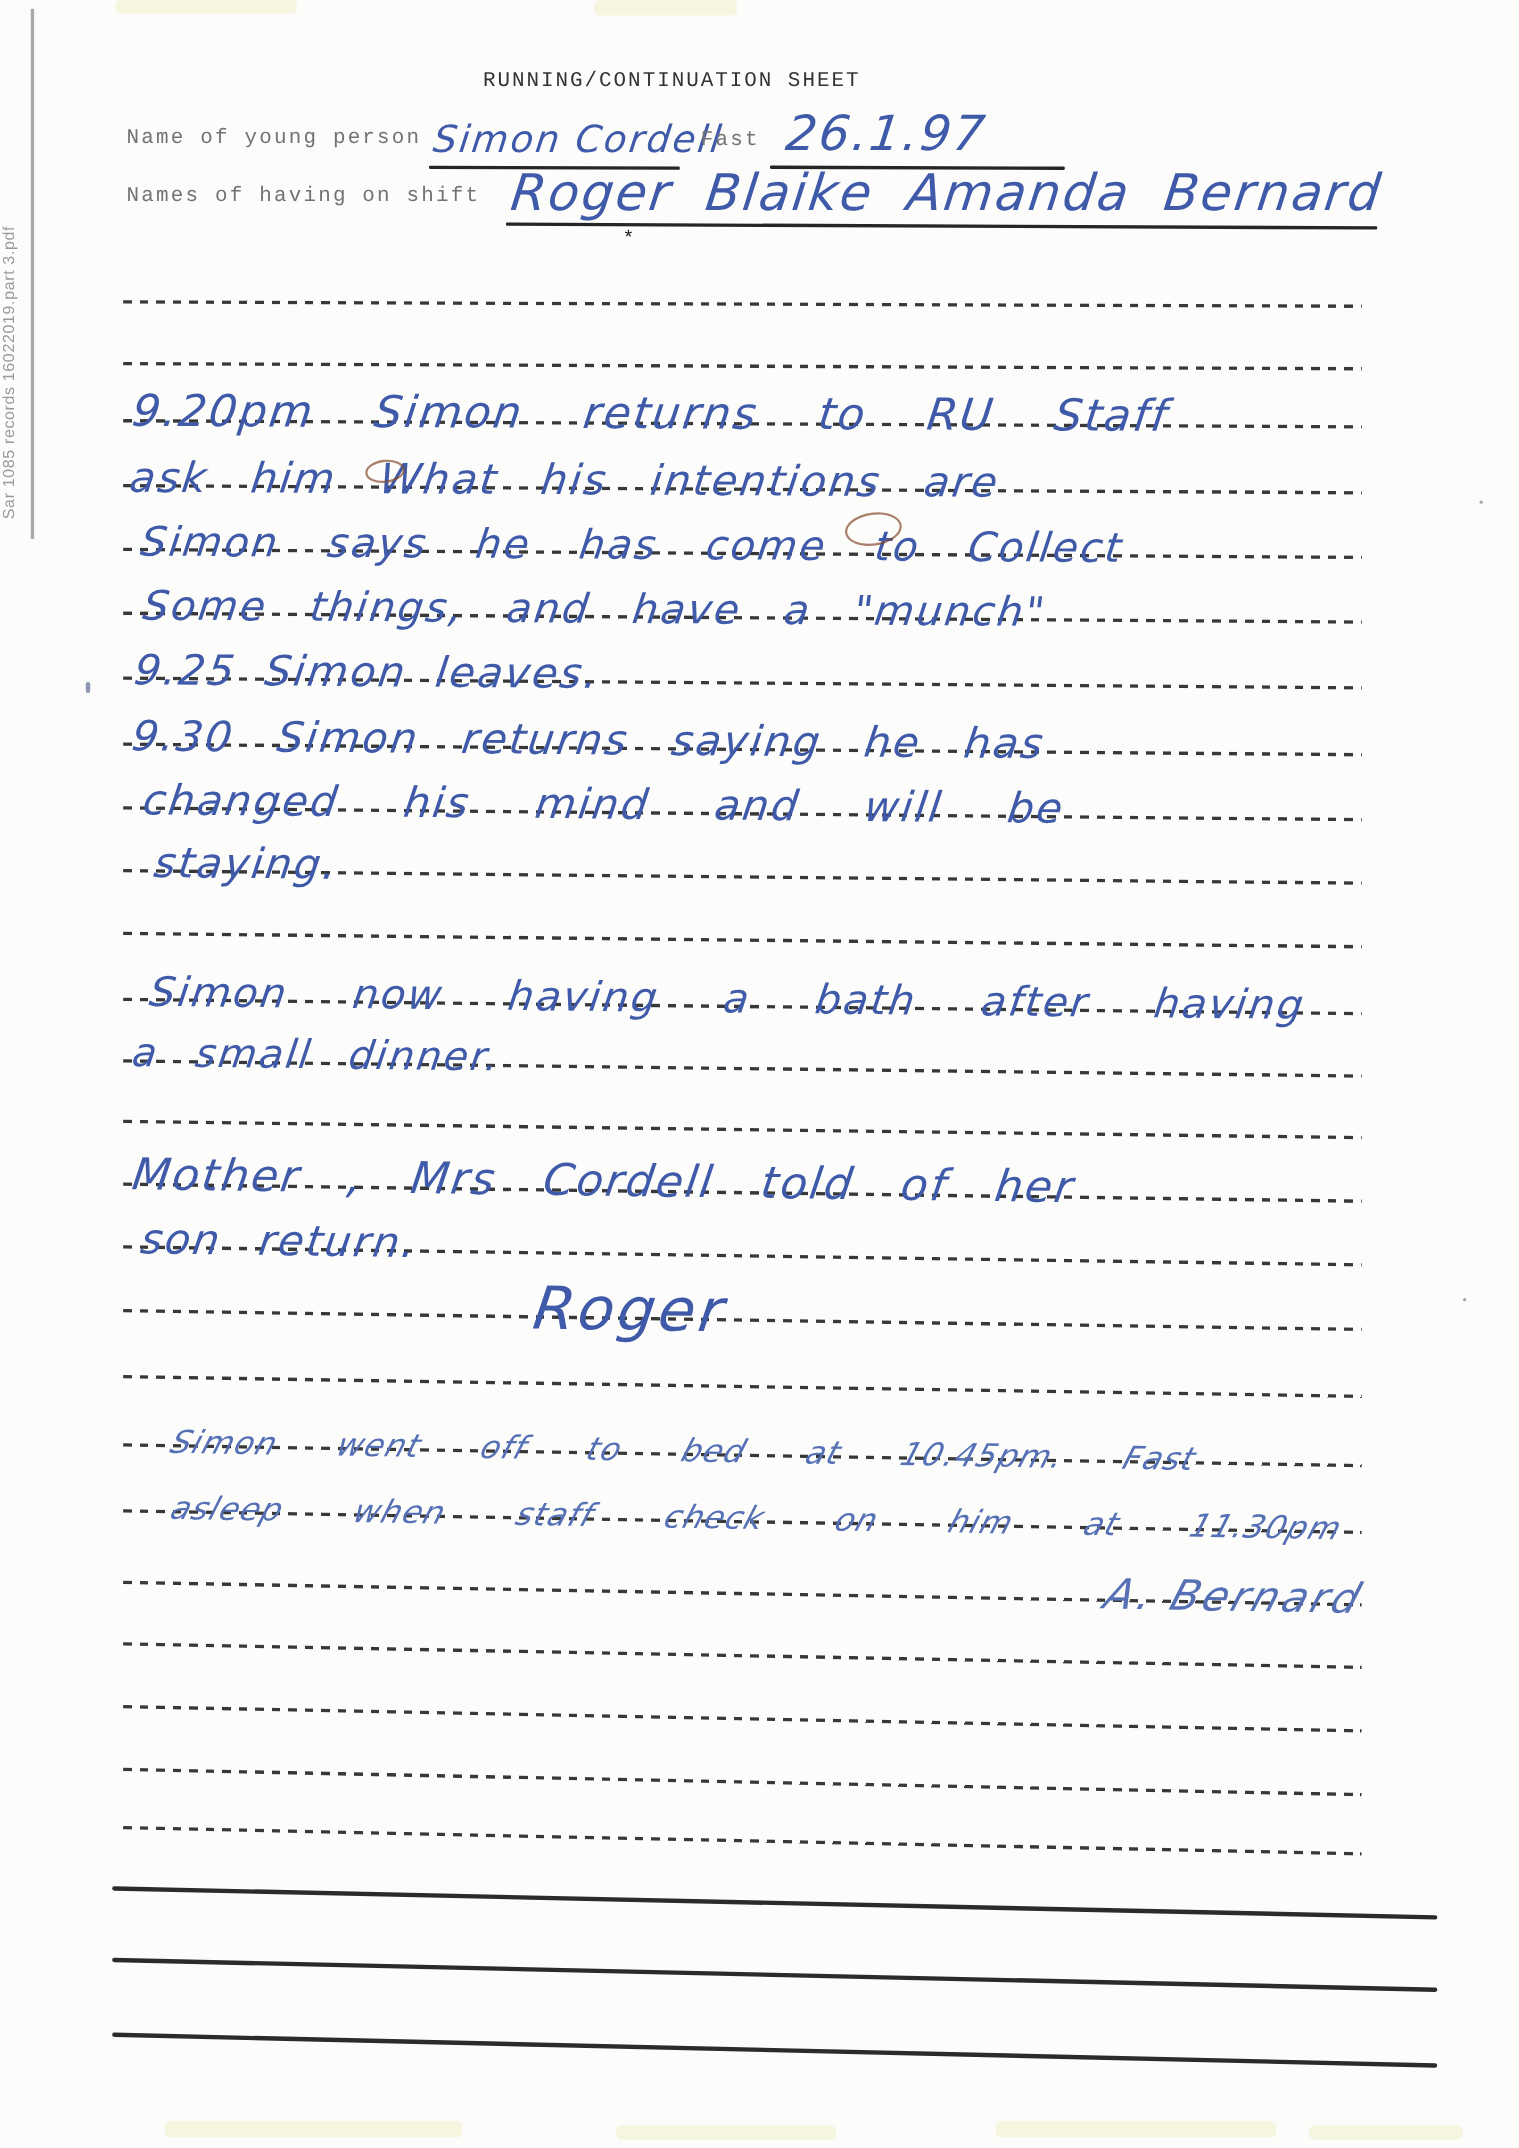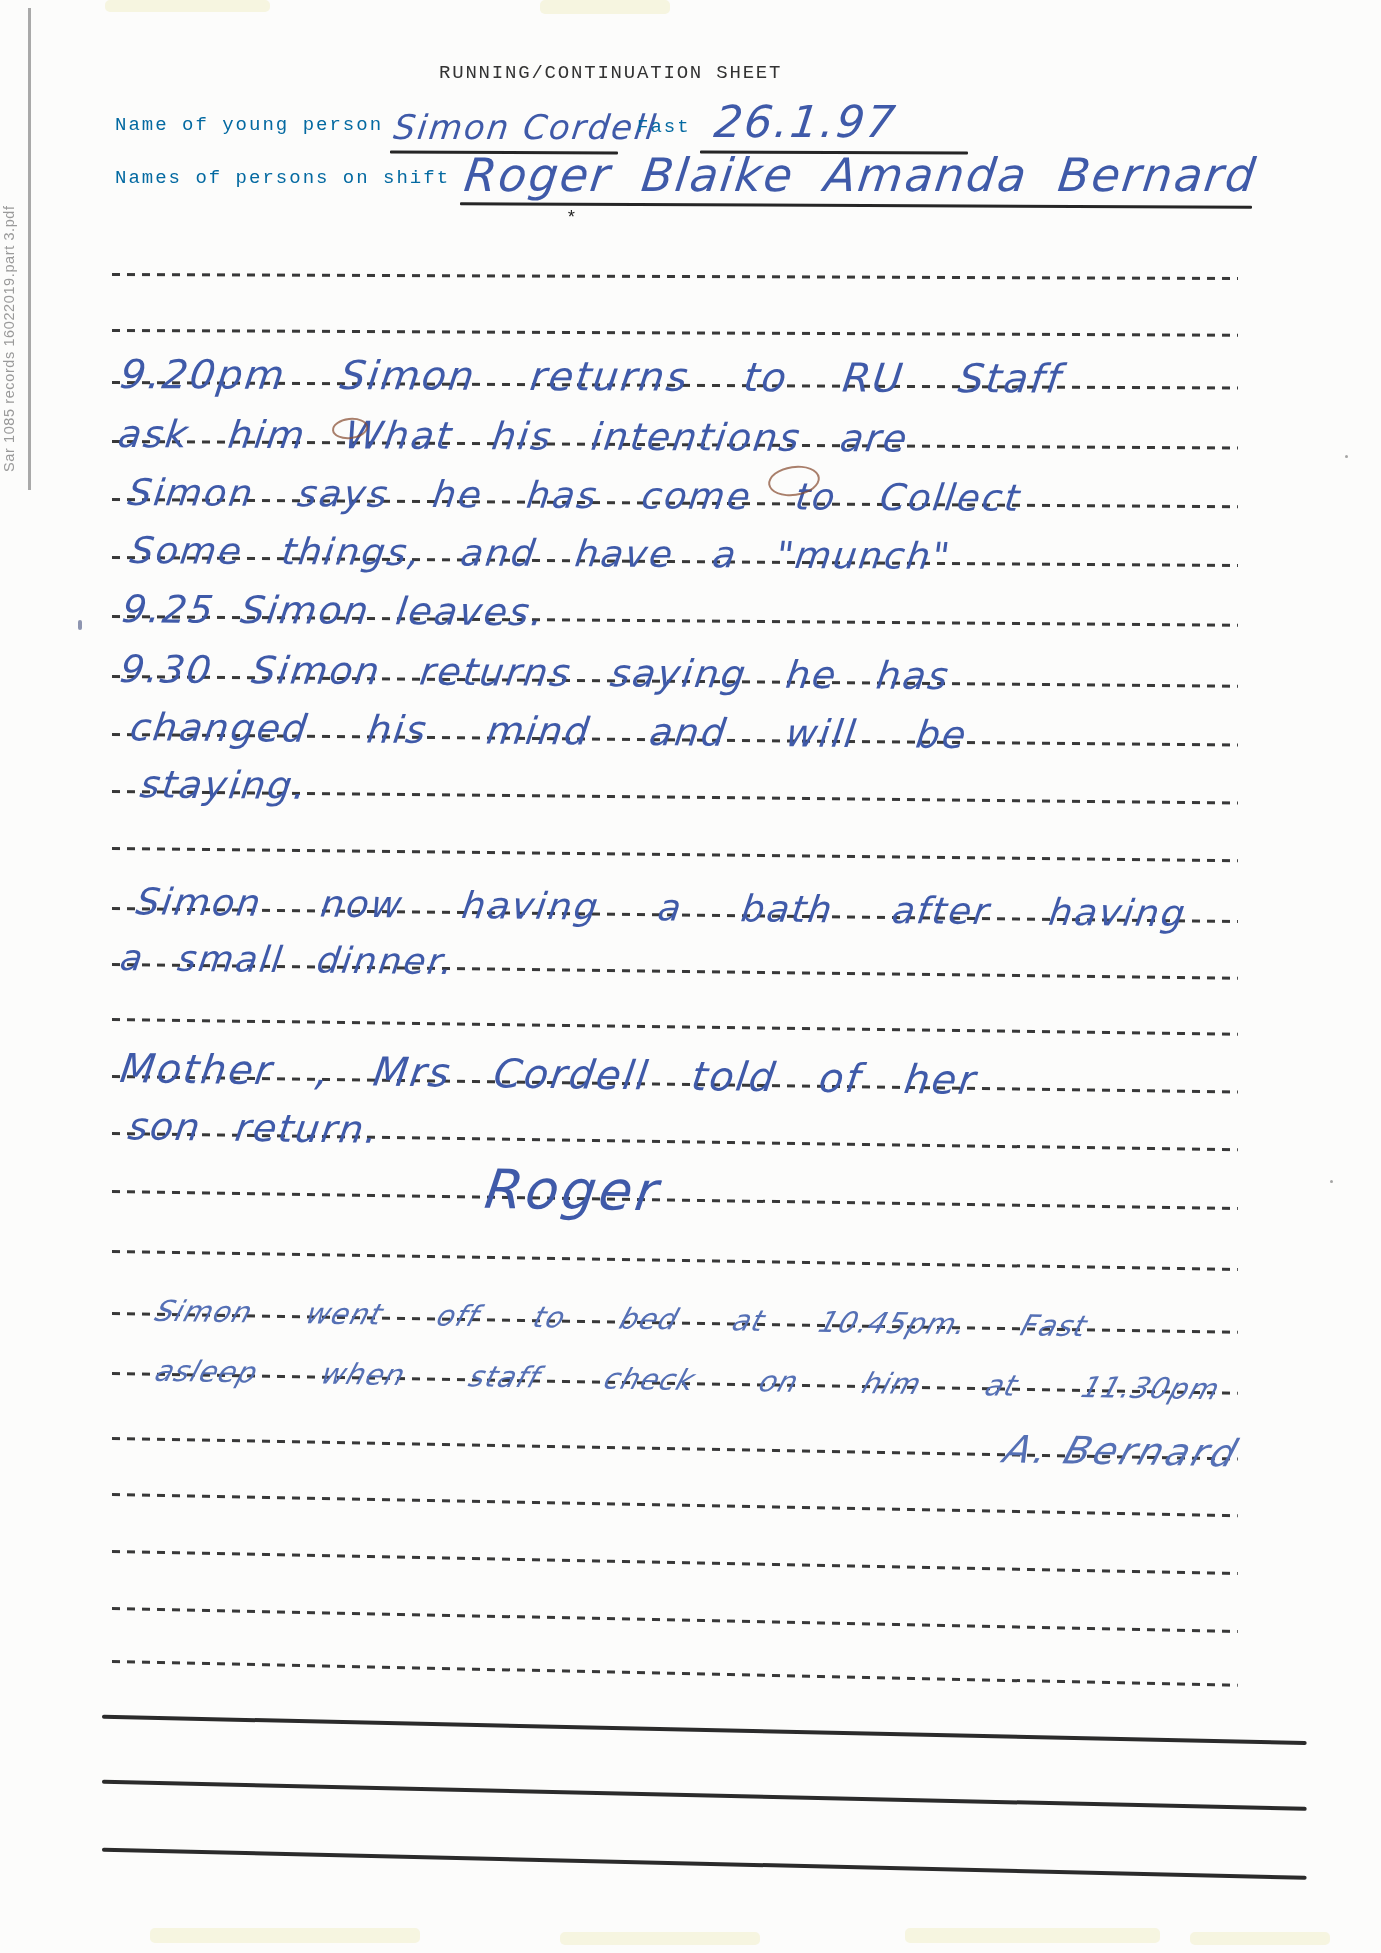--- a/index.html
+++ b/index.html
@@ -15,21 +15,21 @@
   .side-filename{
     position:absolute;left:1px;top:32px;height:440px;
     writing-mode:vertical-rl;transform:rotate(180deg);
     font-family:"Liberation Sans",sans-serif;font-size:14.5px;color:#9a9a9a;
     letter-spacing:.6px;white-space:nowrap;
   }
 
   
   .typed{
     position:absolute;font-family:"Liberation Mono","DejaVu Sans Mono",monospace;
-    font-size:19px;color:#0369a1;letter-spacing:2px;white-space:nowrap;
+    font-size:19px;color:#737373;letter-spacing:2px;white-space:nowrap;
   }
   .doc-title{font-size:19px;letter-spacing:1.8px;color:#333;}
 
   
   .hw{
     position:absolute;font-family:"DejaVu Sans",sans-serif;font-style:italic;
     color:#3f5aa9;white-space:nowrap;line-height:1;letter-spacing:2px;
     transform:skewX(-7deg);transform-origin:left bottom;
   }
   .hw2{color:#5570b5;transform:skewX(-16deg);letter-spacing:1px;}
@@ -65,21 +65,21 @@
 
   <div class="typed doc-title" style="left:439px;top:62px;">RUNNING/CONTINUATION SHEET</div>
 
   <div class="typed" style="left:115px;top:114px;">Name of young person</div>
   <div class="hw" style="left:392px;top:110px;font-size:34px;">Simon Cordell</div>
   <div class="u-line" style="left:390px;top:151px;width:228px;transform:rotate(.2deg);"></div>
   <div class="typed" style="left:637px;top:116px;">Fast</div>
   <div class="hw" style="left:712px;top:100px;font-size:44px;">26.1.97</div>
   <div class="u-line" style="left:700px;top:151px;width:268px;transform:rotate(.2deg);"></div>
 
-  <div class="typed" style="left:115px;top:167px;">Names of persons on shift</div>
+  <div class="typed" style="left:115px;top:167px;">Names of having on shift</div>
   <div class="hw" style="left:462px;top:152px;font-size:46px;word-spacing:14px;">Roger Blaike Amanda Bernard</div>
   <div class="u-line" style="left:460px;top:204px;width:792px;transform:rotate(.25deg);"></div>
   <div class="typed" style="left:566px;top:208px;font-size:18px;color:#222;">*</div>
 
   <div id="entries">
       <div class="entry" style="top: 273px; transform: rotate(0.2deg);">
         <div class="dashed-rule"></div>
       </div>
       <div class="entry" style="top: 329px; transform: rotate(0.24deg);">
         <div class="dashed-rule"></div>

